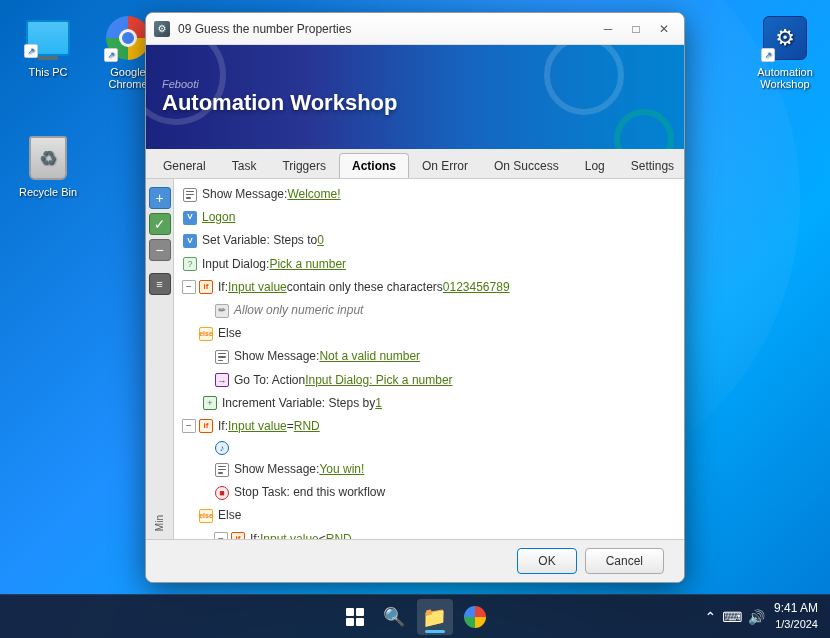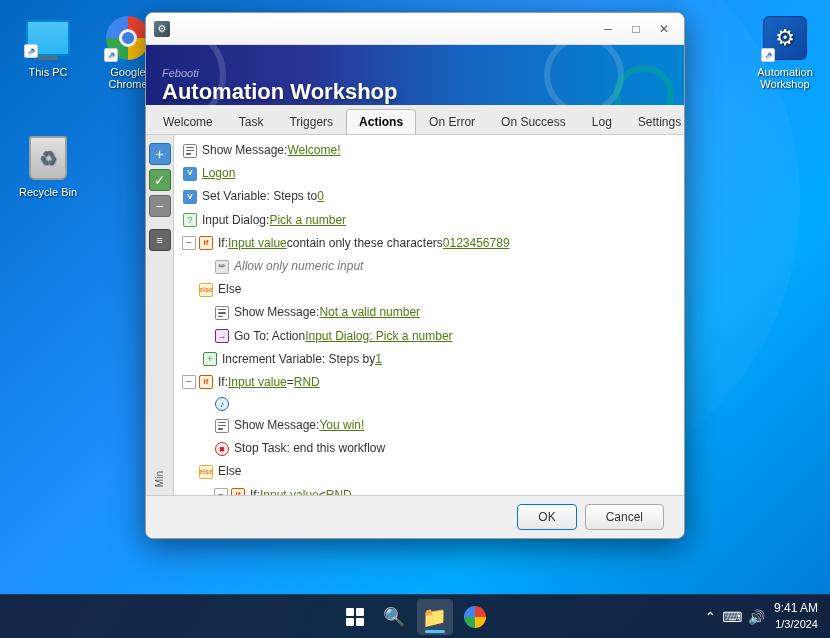--- a/index.html
+++ b/index.html
@@ -207,23 +207,23 @@
       align-items: center;
       justify-content: center;
       border-radius: 4px;
       font-size: 12px;
       color: #555;
     }
 
     
     .header-banner {
       background: linear-gradient(90deg, #1a237e 0%, #283593 30%, #1565c0 60%, #0288d1 100%);
-      height: 60px;
-      display: flex;
-      align-items: flex-end;
+      height: 104px;
+      display: flex;
+      align-items: center;
       padding: 0 16px;
       position: relative;
       overflow: hidden;
     }
     .header-banner::before {
       content: '';
       position: absolute;
       right: 0; top: 0;
       width: 200px; height: 100%;
       background: linear-gradient(90deg, transparent, rgba(0,120,212,0.3));
@@ -631,40 +631,41 @@
     </div>
     <span style="word-break:break-word; max-width:74px; display:block;">Automation Workshop</span>
   </div>
 
   <div class="modal-overlay">
     <div class="modal">
 
       <div class="title-bar">
         <div class="title-bar-left">
           <div class="title-bar-icon">⚙</div>
+          <span class="title-text">09 Guess the number Properties</span>
         </div>
         <div class="title-bar-controls">
           <button class="tb-btn">─</button>
           <button class="tb-btn">□</button>
           <button class="tb-btn close">✕</button>
         </div>
       </div>
 
       <div class="header-banner">
         <div class="gear-decoration gear-left"></div>
         <div class="gear-decoration gear-right"></div>
         <div class="gear-decoration gear-bottom-right"></div>
         <div class="banner-logo">
           <span class="banner-petooti">Febooti</span>
           <span class="banner-title">Automation Workshop</span>
         </div>
       </div>
 
       <div class="tab-bar">
-        <div class="tab">Welcome</div>
+        <div class="tab">General</div>
         <div class="tab">Task</div>
         <div class="tab">Triggers</div>
         <div class="tab active">Actions</div>
         <div class="tab">On Error</div>
         <div class="tab">On Success</div>
         <div class="tab">Log</div>
         <div class="tab">Settings</div>
         <div class="tab">Run As</div>
 
       </div>

